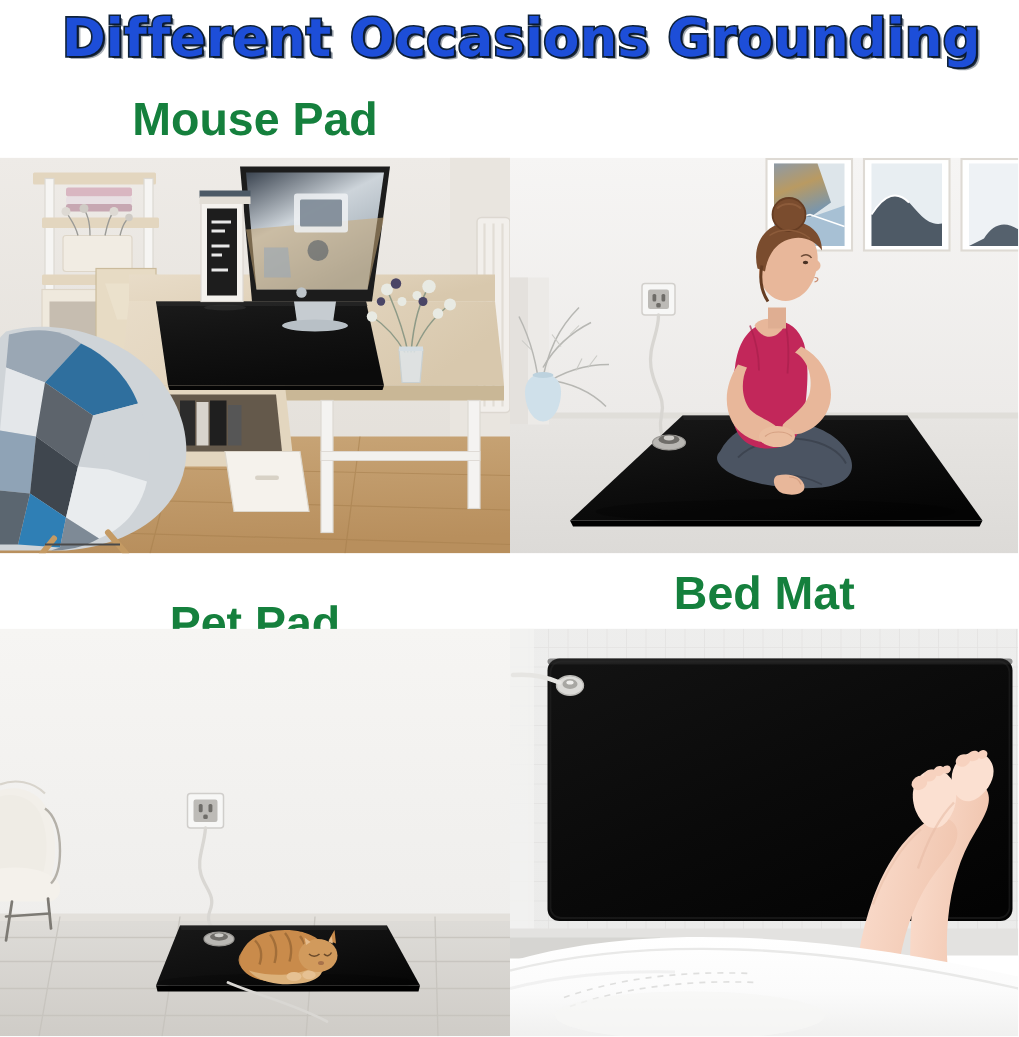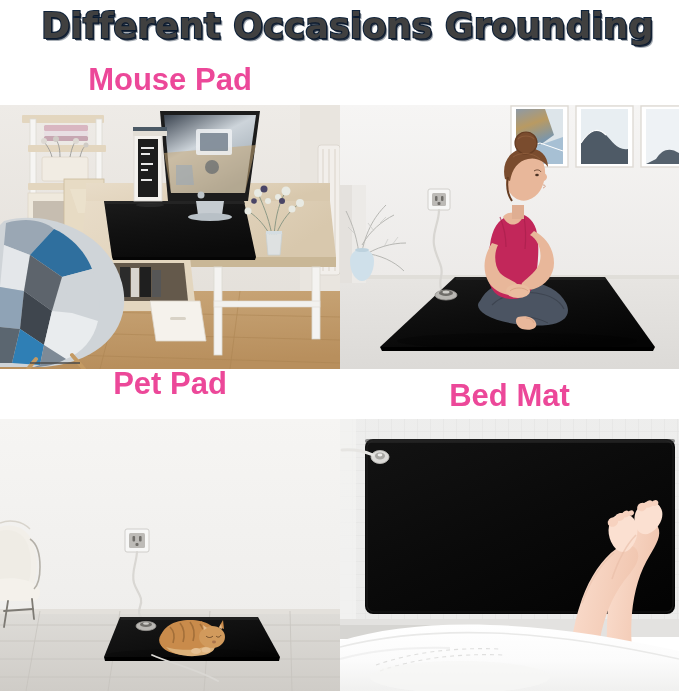--- a/index.html
+++ b/index.html
@@ -29,43 +29,43 @@
     height: 52px;
     display: flex;
     align-items: center;
     justify-content: center;
   }
   .main-title {
     font-family: "DejaVu Sans", sans-serif;
     font-weight: bold;
     font-size: 35px;
     letter-spacing: 0.2px;
-    color: #404040;
+    color: #1d4ed8;
     -webkit-text-stroke: 2.2px #10233a;
     paint-order: stroke fill;
     white-space: nowrap;
     text-shadow:
        1.5px 1.5px 0 rgba(10,25,45,0.85),
        2.5px 2.5px 0 rgba(10,25,45,0.35);
     margin-left: 16px;
   }
 
   
   .label {
     position: absolute;
     font-family: "Liberation Sans", sans-serif;
     font-weight: bold;
     font-size: 31px;
-    color: #ec4899;
+    color: #15803d;
     white-space: nowrap;
     text-align: center;
   }
   .label-mouse    { left: 0;   top: 62px;  width: 340px; }
   .label-exercise { left: 340px; top: 62px; width: 339px; }
-  .label-pet      { left: 0;   top: 366px; width: 340px; }
+  .label-pet      { left: 0;   top: 398px; width: 340px; }
   .label-bed      { left: 340px; top: 378px; width: 339px; }
 
   
   .panel {
     position: absolute;
     overflow: hidden;
   }
   .p-mouse    { left: 0px;   top: 105px; width: 340px; height: 264px; }
   .p-exercise { left: 340px; top: 105px; width: 339px; height: 264px; }
   .p-pet      { left: 0px;   top: 419px; width: 340px; height: 272px; }

